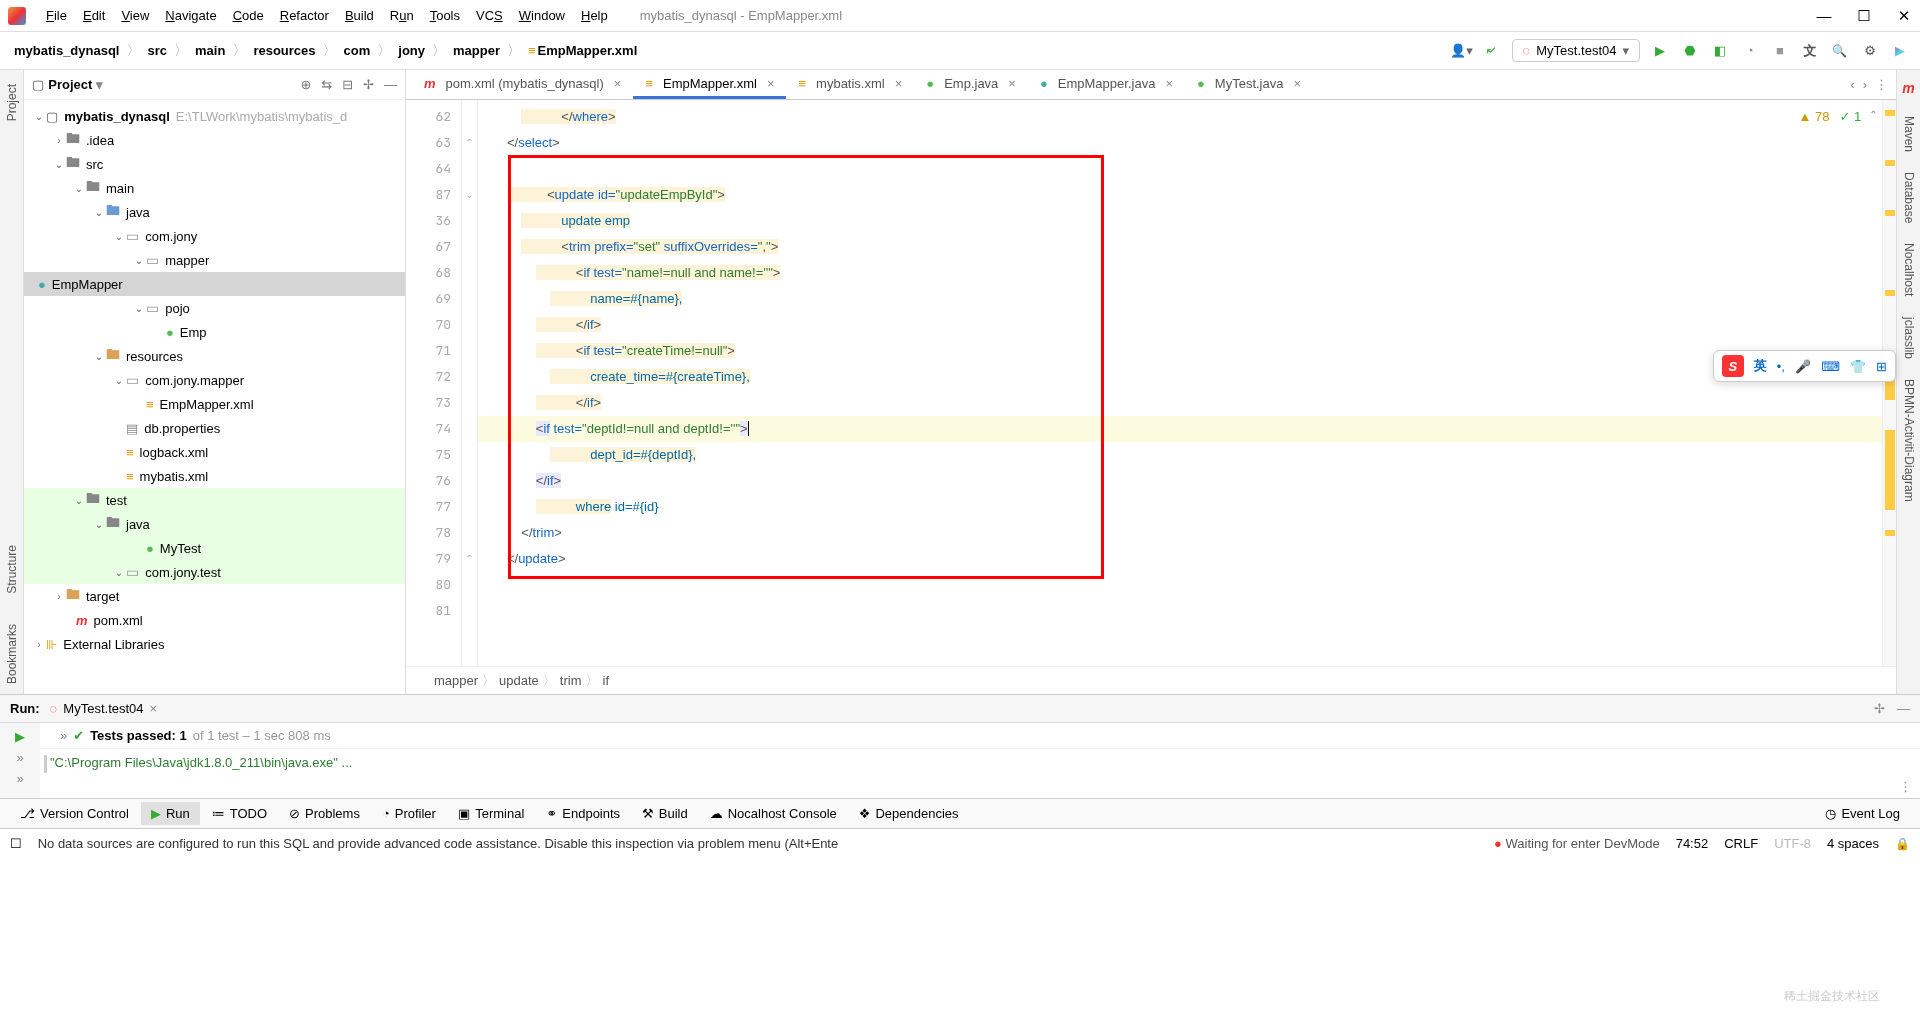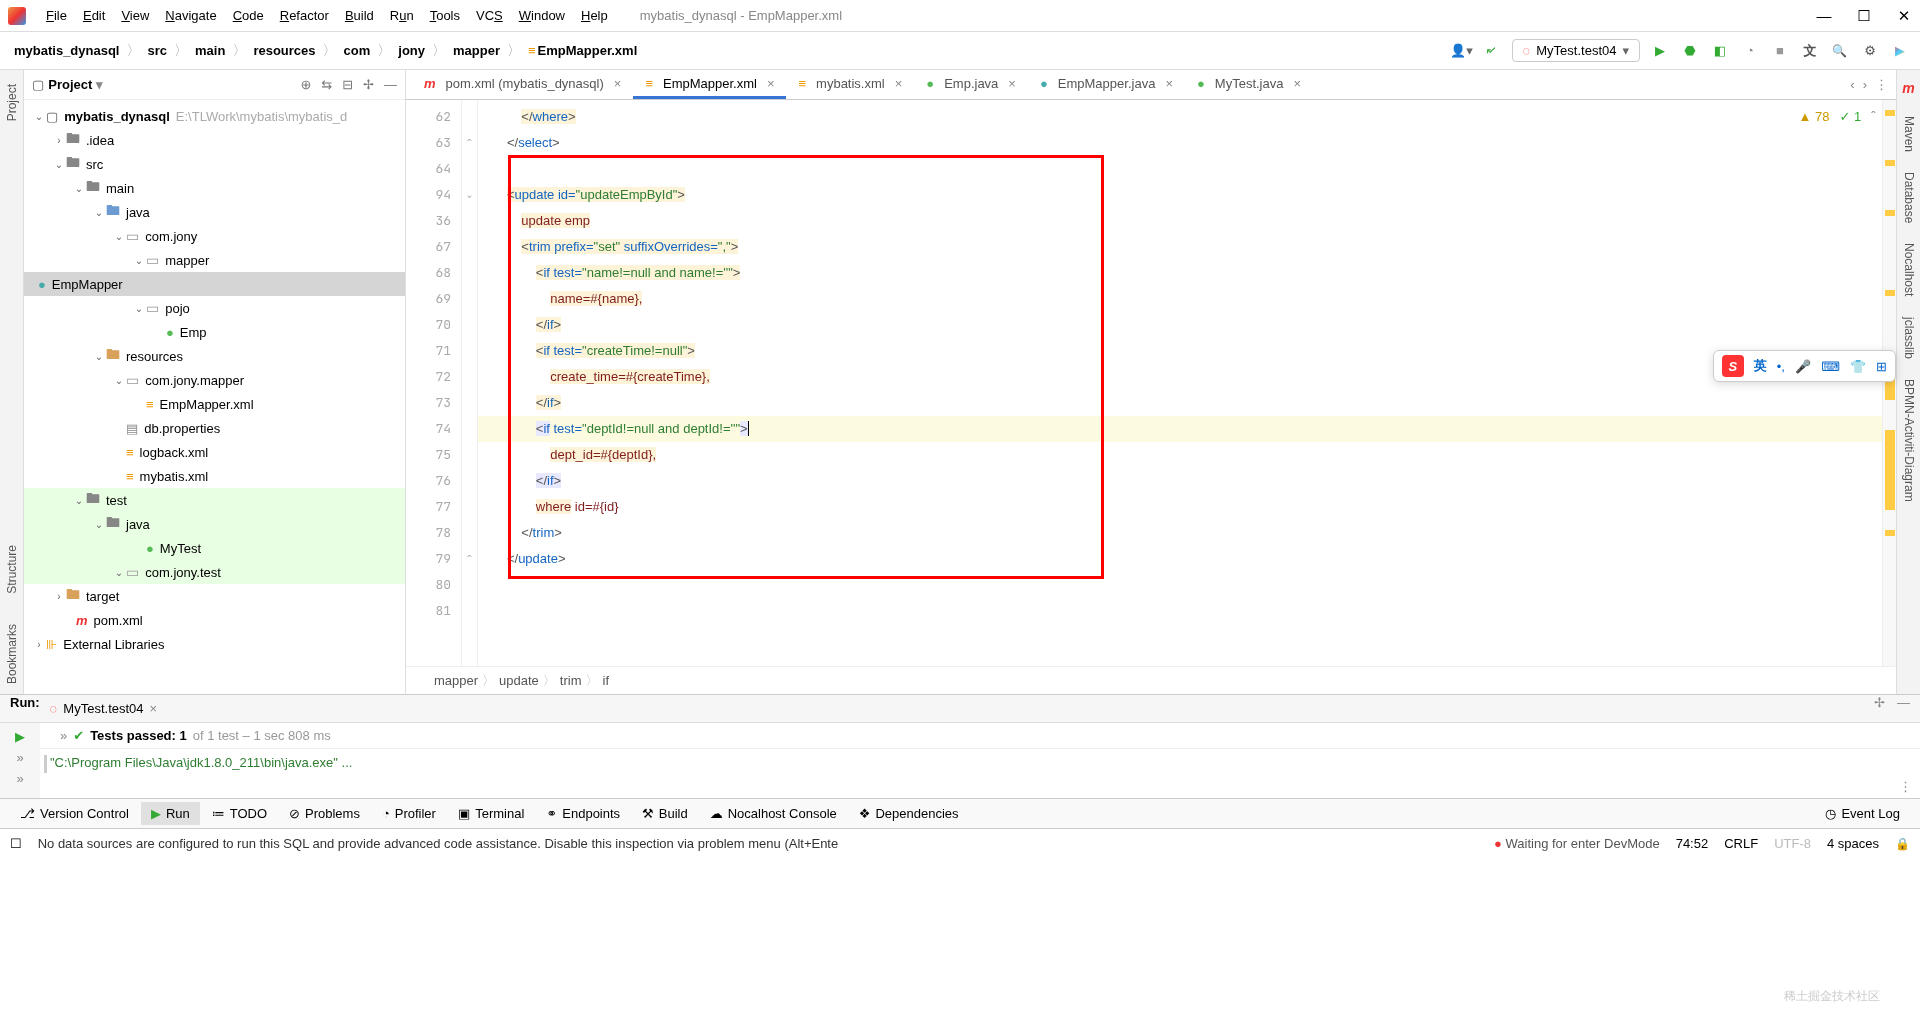--- a/index.html
+++ b/index.html
@@ -74,38 +74,38 @@
 .tab.active { border-bottom-color: #3874d6; color: #000;}
 .tab .close::before { content:"×"; color:#888; margin-left:4px;}
 .tabs-right { margin-left: auto; display: flex; align-items: center; gap: 8px; padding-right: 8px; color:#888;}
 .editor { flex:1; display:flex; position:relative; background:#fff;}
 .gutter { width: 56px; background: #fff; border-right: 1px solid #eee; padding-top: 4px;}
 .gutter .ln { height: 26px; color:#aaa; text-align:right; padding-right:10px; font-family: "JetBrains Mono",Consolas,monospace; font-size:13px; line-height:26px;}
 .fold-g { width: 16px; border-right:1px solid #eee; padding-top:4px;}
 .fold-g .f { height:26px; text-align:center; color:#aaa; font-size:10px; line-height:26px;}
 .code { flex:1; padding-top:4px; font-family:"JetBrains Mono",Consolas,monospace; font-size:14px; line-height:26px; position:relative;}
 .code .line { height:26px; white-space:pre;}
-.code .hl { background:#fdf3d8; display:inline;}
+.code .hl { background:#fdf3d8; display:inline;padding-left:40px;}
 .code .hl2 { background:#e8e8ff; display:inline;}
 .tag-n { color:#1565c0; }
 .attr-n { color:#1565c0; }
 .attr-v { color:#2e7d32; }
-.txt { color:#7f1d1d;}
+.txt { color:#0369a1;}
 .tag-b { color:#555;}
 .red-box { position:absolute; border: 3px solid #f00; left:30px; top:55px; width:596px; height:424px; pointer-events:none;}
 .ed-right { position:absolute; right:6px; top:4px; display:flex; align-items:center; gap:10px;}
 .warn-badge { color:#c90;} .warn-badge::before{content:"▲ ";}
 .ok-badge { color:#3a3;} .ok-badge::before{content:"✓ ";}
 .stripe-marks { position:absolute; right:0; top:0; width:14px; height:100%; background:#f8f8f8; border-left:1px solid #eee;}
 .stripe-marks .m{ position:absolute; left:2px; width:10px; height:6px; background:#fc4;}
 .crumb-bar { height:28px; display:flex; align-items:center; padding-left:28px; border-top:1px solid #eee; color:#555; gap:4px;}
 .crumb-bar .sep{color:#bbb;}
 
 .run-panel { height: 104px; border-top:1px solid #ccc; display:flex; flex-direction:column;}
-.run-head { height:28px; display:flex; padding:0 10px; background:#f6f6f6; border-bottom:1px solid #ddd;}
+.run-head { height:28px; display:flex; align-items:center; padding:0 10px; background:#f6f6f6; border-bottom:1px solid #ddd;}
 .run-head .tab2{ display:flex; align-items:center; gap:6px; padding:0 10px;}
 .run-head .tools2{margin-left:auto; display:flex; gap:12px; color:#888;}
 .run-body { flex:1; display:flex;}
 .run-left { width:40px; background:#f6f6f6; display:flex; flex-direction:column; align-items:center; gap:6px; padding-top:6px;}
 .run-mid { flex:1; display:flex; flex-direction:column;}
 .tests-bar { height:26px; display:flex; align-items:center; padding-left:20px; gap:6px; border-bottom:1px solid #eee;}
 .tests-bar .green{ color:#3a3;}
 .tests-bar .faded{ color:#999;}
 .console { flex:1; font-family:Consolas,monospace; font-size:13px; padding:6px 10px; overflow:hidden; position:relative;}
 .console .cursor-bar{position:absolute; left:4px; top:6px; width:3px; height:18px; background:#ccc;}
@@ -364,21 +364,21 @@
           <span>‹</span>
           <span>›</span>
           <span>⋮</span>
         </div>
     </div>
     <div class="editor">
       <div class="gutter">
         <div class="ln">62</div>
           <div class="ln">63</div>
           <div class="ln">64</div>
-          <div class="ln">94</div>
+          <div class="ln">87</div>
           <div class="ln">36</div>
           <div class="ln">67</div>
           <div class="ln">68</div>
           <div class="ln">69</div>
           <div class="ln">70</div>
           <div class="ln">71</div>
           <div class="ln">72</div>
           <div class="ln">73</div>
           <div class="ln">74</div>
           <div class="ln">75</div>

